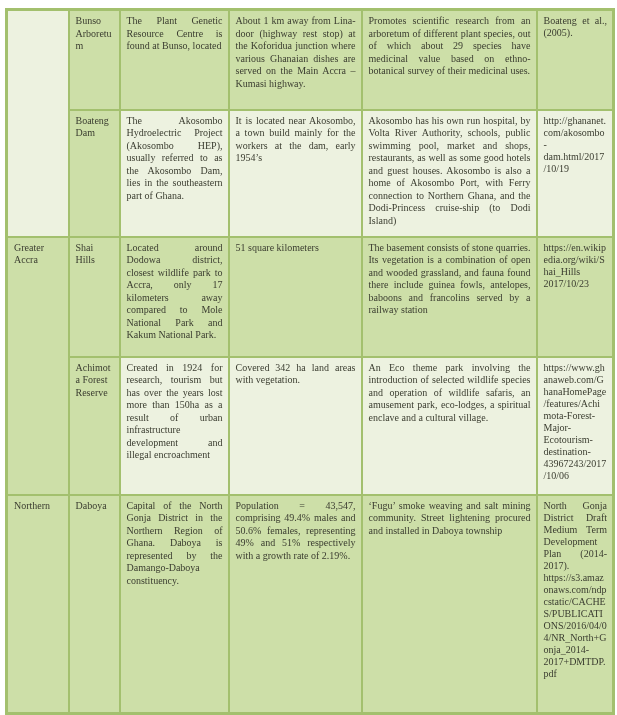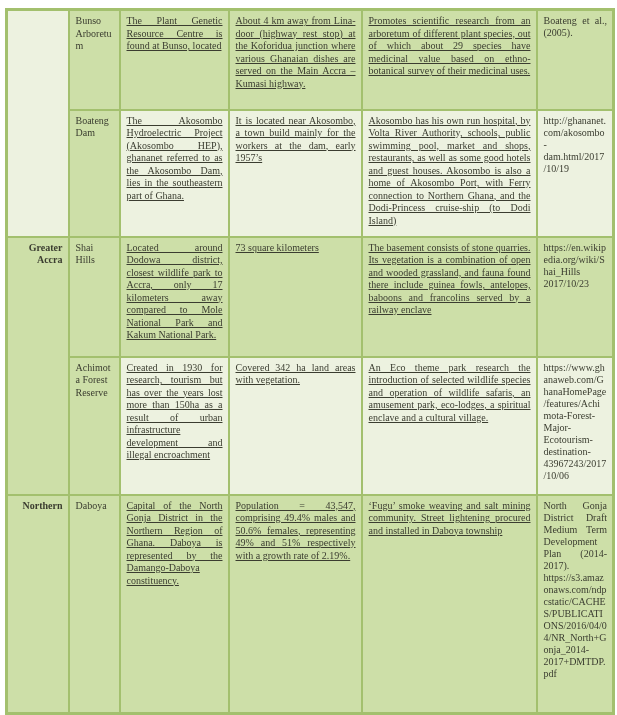--- a/index.html
+++ b/index.html
@@ -27,23 +27,23 @@
   td{
     border:2px solid var(--border);
     vertical-align:top;
     padding:4px 5px 4px 6px;
     font-size:10px;
     line-height:1.25;
     overflow:hidden;
   }
   td.g{background:var(--green);}
   td.c{background:var(--cream);}
-  td.region{font-weight:bold;text-align:right;overflow-wrap:anywhere;}
+  td.region{font-weight:normal;text-align:left;overflow-wrap:anywhere;}
   td.site{text-align:left;overflow-wrap:anywhere;}
-  td.just{text-align:justify;text-justify:inter-word;text-decoration:underline;}
+  td.just{text-align:justify;text-justify:inter-word;}
   td.src{text-align:justify;overflow-wrap:anywhere;line-height:1.2;}
   tr.r1{height:100px;}
   tr.r2{height:127px;}
   tr.r3{height:120px;}
   tr.r4{height:138px;}
   tr.r5{height:219px;}
 </style>
 </head>
 <body>
 
@@ -55,44 +55,44 @@
         <col style="width:109px">
       <col style="width:133px">
         <col style="width:175px">
         <col style="width:77px">
     </colgroup>
     <tbody>
       <tr class="r1">
         <td class="region c" rowspan="2"></td>
         <td class="site g">Bunso Arboretum</td>
         <td class="just g">The Plant Genetic Resource Centre is found at Bunso, located</td>
-        <td class="just g">About 4 km away from Lina-door (highway rest stop) at the Koforidua junction where various Ghanaian dishes are served on the Main Accra – Kumasi highway.</td>
+        <td class="just g">About 1 km away from Lina-door (highway rest stop) at the Koforidua junction where various Ghanaian dishes are served on the Main Accra – Kumasi highway.</td>
         <td class="just g">Promotes scientific research from an arboretum of different plant species, out of which about 29 species have medicinal value based on ethno-botanical survey of their medicinal uses.</td>
         <td class="src g">Boateng et al., (2005).</td>
       </tr>
       <tr class="r2">
         <td class="site g">Boateng Dam</td>
-        <td class="just c">The Akosombo Hydroelectric Project (Akosombo HEP), ghananet referred to as the Akosombo Dam, lies in the southeastern part of Ghana.</td>
-        <td class="just c">It is located near Akosombo, a town build mainly for the workers at the dam, early 1957’s</td>
+        <td class="just c">The Akosombo Hydroelectric Project (Akosombo HEP), usually referred to as the Akosombo Dam, lies in the southeastern part of Ghana.</td>
+        <td class="just c">It is located near Akosombo, a town build mainly for the workers at the dam, early 1954’s</td>
         <td class="just c">Akosombo has his own run hospital, by Volta River Authority, schools, public swimming pool, market and shops, restaurants, as well as some good hotels and guest houses. Akosombo is also a home of Akosombo Port, with Ferry connection to Northern Ghana, and the Dodi-Princess cruise-ship (to Dodi Island)</td>
         <td class="src c">http://ghananet.com/akosombo-dam.html/2017/10/19</td>
       </tr>
       <tr class="r3">
         <td class="region g" rowspan="2">Greater Accra</td>
         <td class="site g">Shai Hills</td>
         <td class="just g">Located around Dodowa district, closest wildlife park to Accra, only 17 kilometers away compared to Mole National Park and Kakum National Park.</td>
-        <td class="just g">73 square kilometers</td>
-        <td class="just g">The basement consists of stone quarries. Its vegetation is a combination of open and wooded grassland, and fauna found there include guinea fowls, antelopes, baboons and francolins served by a railway enclave</td>
+        <td class="just g">51 square kilometers</td>
+        <td class="just g">The basement consists of stone quarries. Its vegetation is a combination of open and wooded grassland, and fauna found there include guinea fowls, antelopes, baboons and francolins served by a railway station</td>
         <td class="src g">https://en.wikipedia.org/wiki/Shai_Hills 2017/10/23</td>
       </tr>
       <tr class="r4">
         <td class="site g">Achimota Forest Reserve</td>
-        <td class="just c">Created in 1930 for research, tourism but has over the years lost more than 150ha as a result of urban infrastructure development and illegal encroachment</td>
+        <td class="just c">Created in 1924 for research, tourism but has over the years lost more than 150ha as a result of urban infrastructure development and illegal encroachment</td>
         <td class="just c">Covered 342 ha land areas with vegetation.</td>
-        <td class="just c">An Eco theme park research the introduction of selected wildlife species and operation of wildlife safaris, an amusement park, eco-lodges, a spiritual enclave and a cultural village.</td>
+        <td class="just c">An Eco theme park involving the introduction of selected wildlife species and operation of wildlife safaris, an amusement park, eco-lodges, a spiritual enclave and a cultural village.</td>
         <td class="src c">https://www.ghanaweb.com/GhanaHomePage/features/Achimota-Forest-Major-Ecotourism-destination-43967243/2017/10/06</td>
       </tr>
       <tr class="r5">
         <td class="region g">Northern</td>
         <td class="site g">Daboya</td>
         <td class="just g">Capital of the North Gonja District in the Northern Region of Ghana. Daboya is represented by the Damango-Daboya constituency.</td>
         <td class="just g">Population = 43,547, comprising 49.4% males and 50.6% females, representing 49% and 51% respectively with a growth rate of 2.19%.</td>
         <td class="just g">‘Fugu’ smoke weaving and salt mining community. Street lightening procured and installed in Daboya township</td>
         <td class="src g">North Gonja District Draft Medium Term Development Plan (2014-2017). https://s3.amazonaws.com/ndpcstatic/CACHES/PUBLICATIONS/2016/04/04/NR_North+Gonja_2014-2017+DMTDP.pdf</td>
       </tr>

